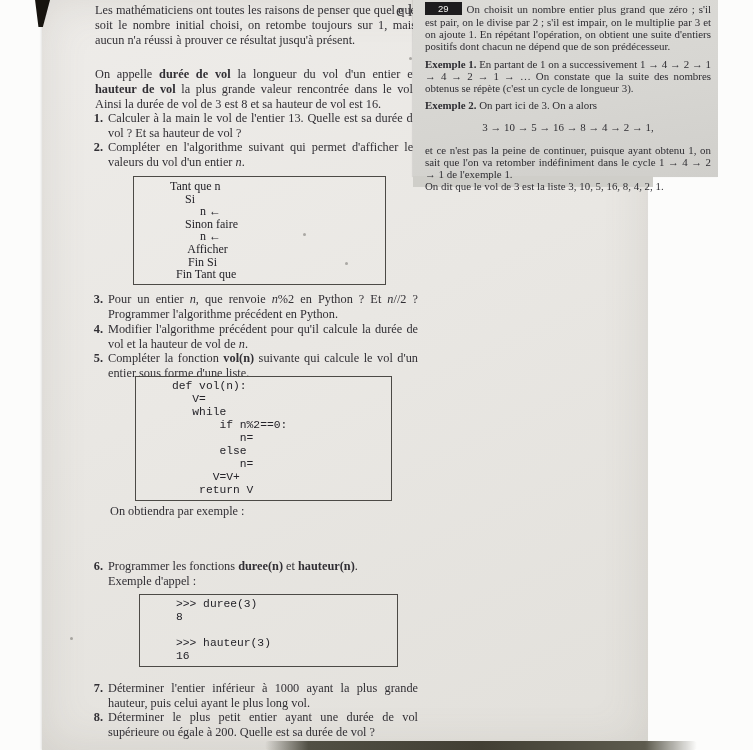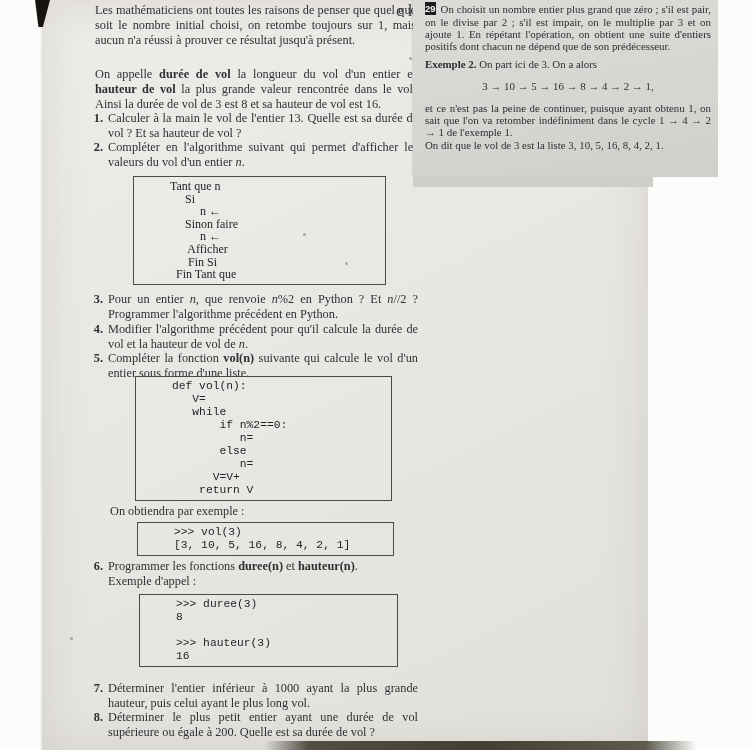--- a/index.html
+++ b/index.html
@@ -48,23 +48,23 @@
   
   .clip{position:absolute;left:413px;top:0;width:305px;height:177px;
         background:linear-gradient(170deg,#dcdbd7 0%,#d6d5d1 60%,#d0cfcb 100%);
         box-shadow:-1px 0 1px rgba(0,0,0,.08);}
   .clip-ext{position:absolute;left:0;top:176px;width:240px;height:11px;background:#cfcec9;}
   .clip-inner{position:absolute;left:12px;top:3px;width:286px;color:#2e2d32;
         font-size:10.9px;line-height:12.2px;}
   .cpara{margin:0 0 5px 0;}
   .cpara-tight{margin:0;}
   .cseq{margin:10px;text-align:center;}
-  .badge{display:inline-block;background:#1d1c1e;color:#f1f1ee;font-weight:bold;
+  .badge{display:inline-block;background:#1d1c1e;color:#f1f1ee;font-weight:normal;
         font-family:"Liberation Sans", sans-serif;font-size:9.5px;line-height:11px;
-        padding:1px 0;margin-right:5px;transform:translateY(-1px);}
+        padding:1px 13px;margin-right:5px;transform:translateY(-1px);}
 </style>
 </head>
 <body>
 
 <div class="canvas">
 
   <div class="page">
     <div class="corner-wedge"></div>
     <div class="edge-frag">e la</div>
 
@@ -107,22 +107,20 @@
    while
        if n%2==0:
           n=
        else
           n=
       V=V+
     return V</pre>
 
     <p class="blk b-label">On obtiendra par exemple :</p>
 
-    <pre class="code monocode b-box3">&gt;&gt;&gt; vol(3)
-[3, 10, 5, 16, 8, 4, 2, 1]</pre>
 
     <div class="item b-i6">
       <span class="num">6.</span>
       <div class="itxt">
         <div><span>Programmer les fonctions </span><span class="b">duree(n)</span><span> et </span><span class="b">hauteur(n)</span><span>.</span></div>
         <div>Exemple d'appel :</div>
       </div>
     </div>
 
     <pre class="code monocode b-box4">&gt;&gt;&gt; duree(3)
@@ -147,20 +145,21 @@
 
     <div class="bottom-bar"></div>
   </div>
 
   <div class="clip">
     <div class="clip-ext"></div>
     <div class="clip-inner">
       <p class="cpara j">
         <span class="badge">29</span><span>On choisit un nombre entier plus grand que zéro ; s'il est pair, on le divise par 2 ; s'il est impair, on le multiplie par 3 et on ajoute 1. En répétant l'opération, on obtient une suite d'entiers positifs dont chacun ne dépend que de son prédécesseur.</span>
       </p>
+      <p class="cpara j"><span class="b">Exemple 1.</span><span> En partant de 1 on a successivement 1 → 4 → 2 → 1 → 4 → 2 → 1 → … On constate que la suite des nombres obtenus se répète (c'est un cycle de longueur 3).</span></p>
       <p class="cpara-tight"><span class="b">Exemple 2.</span><span> On part ici de 3. On a alors</span></p>
       <p class="cseq">3 → 10 → 5 → 16 → 8 → 4 → 2 → 1,</p>
       <p class="cpara-tight j">et ce n'est pas la peine de continuer, puisque ayant obtenu 1, on sait que l'on va retomber indéfiniment dans le cycle 1 → 4 → 2 → 1 de l'exemple 1.</p>
       <p class="cpara-tight">On dit que le vol de 3 est la liste 3, 10, 5, 16, 8, 4, 2, 1.</p>
     </div>
   </div>
 
 </div>
 
 </body></html>

